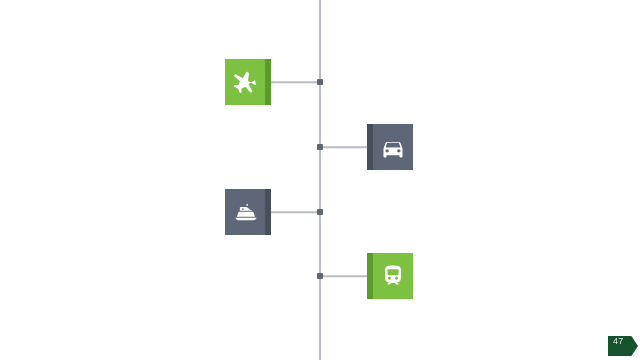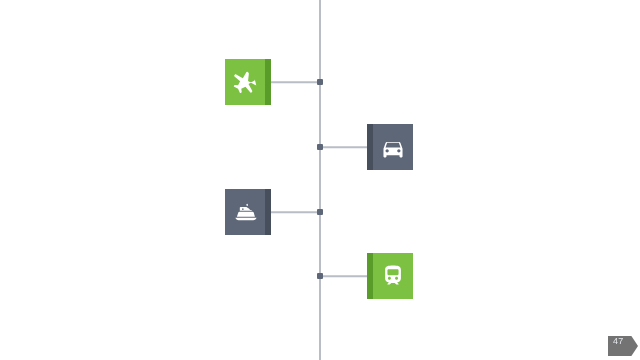--- a/index.html
+++ b/index.html
@@ -85,21 +85,21 @@
   
   .slide-badge {
     position: absolute;
     right: 2px;
     bottom: 4px;
     width: 30px;
     height: 20px;
     display: flex;
     justify-content: flex-start;
     padding-left: 5px;
-    background: #737373;
+    background: #14532d;
     clip-path: polygon(0 0, 78% 0, 100% 50%, 78% 100%, 0 100%);
     color: #e8eaee;
     font-size: 9px;
     letter-spacing: .2px;
   }
 </style>
 </head>
 <body>
 
 <div id="slide">

